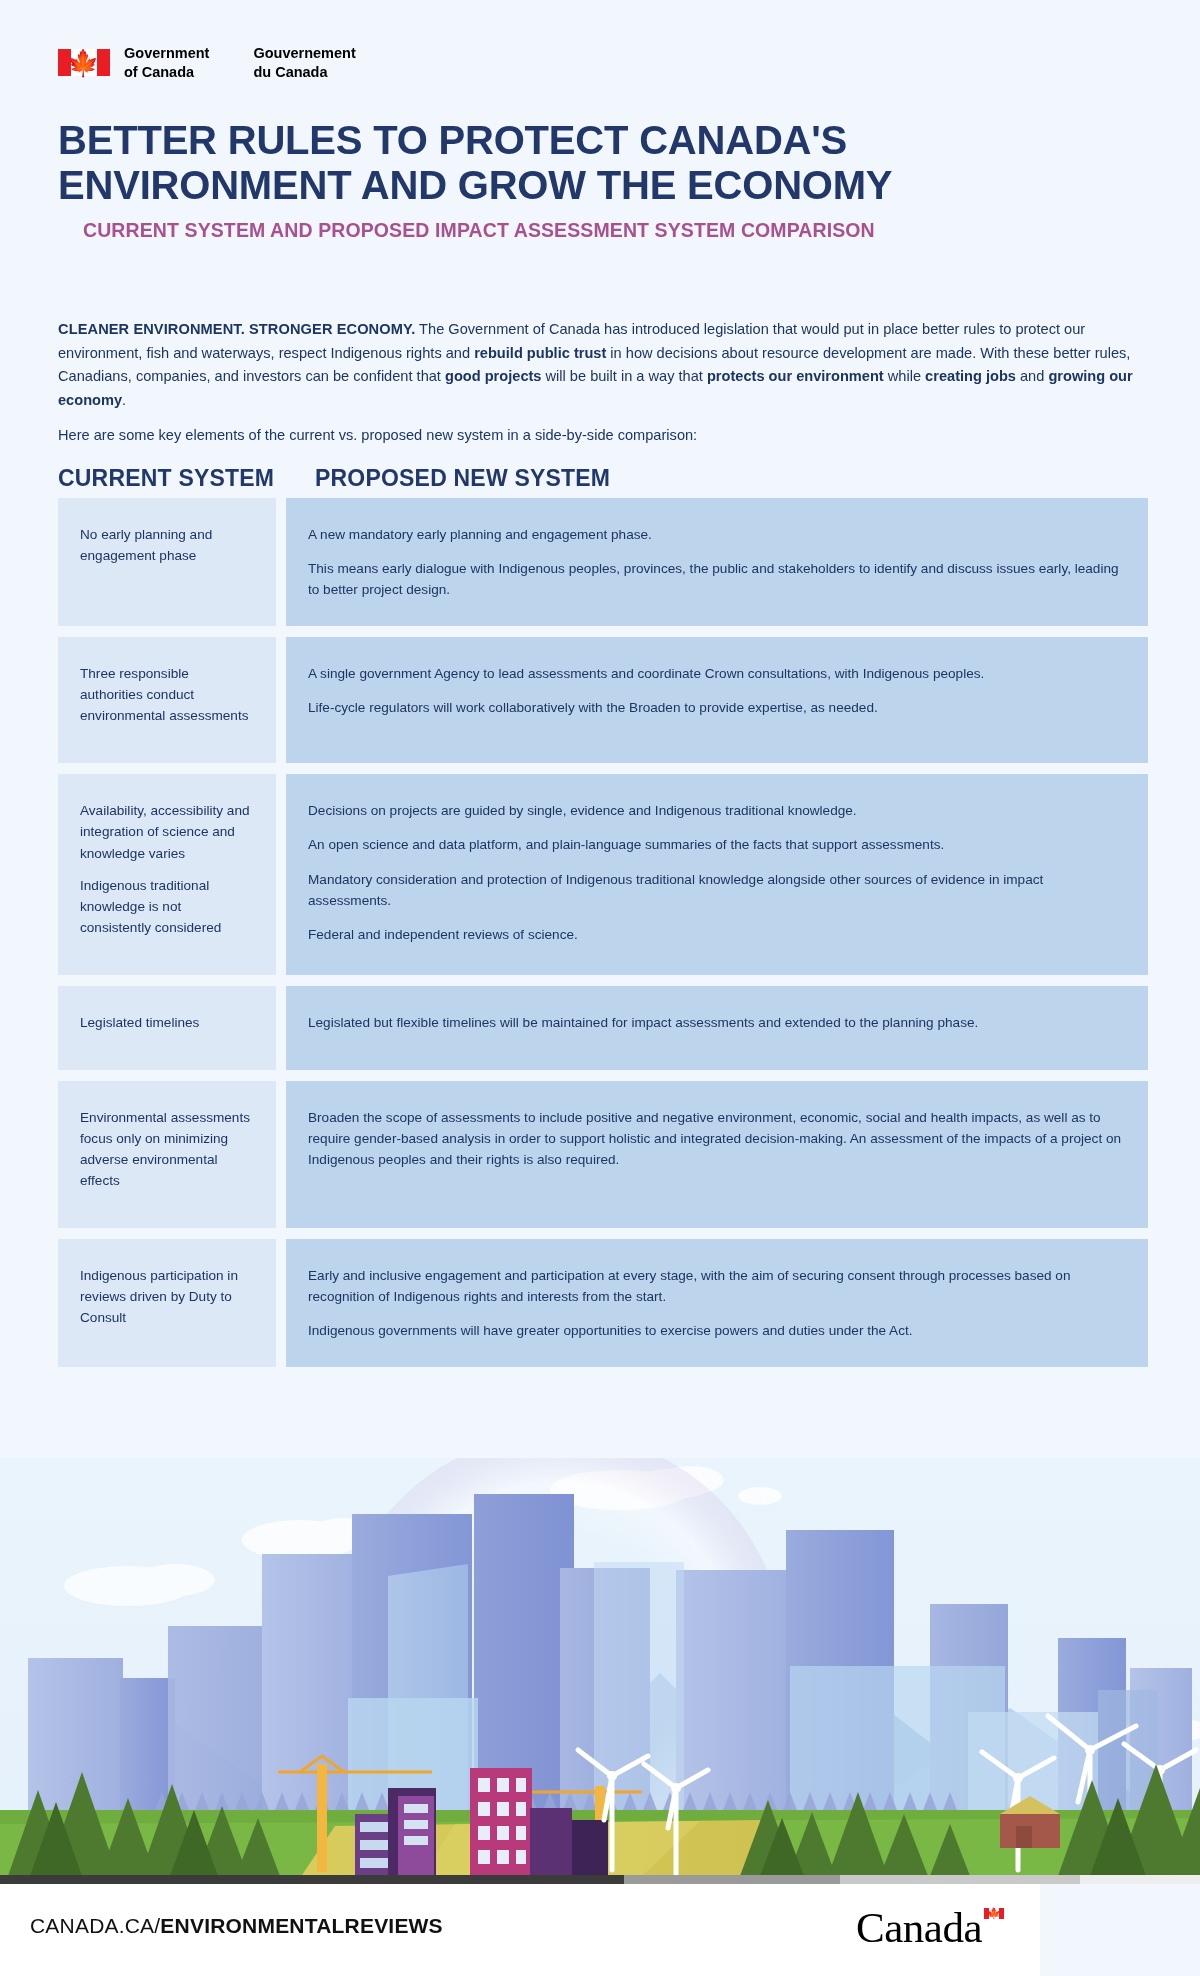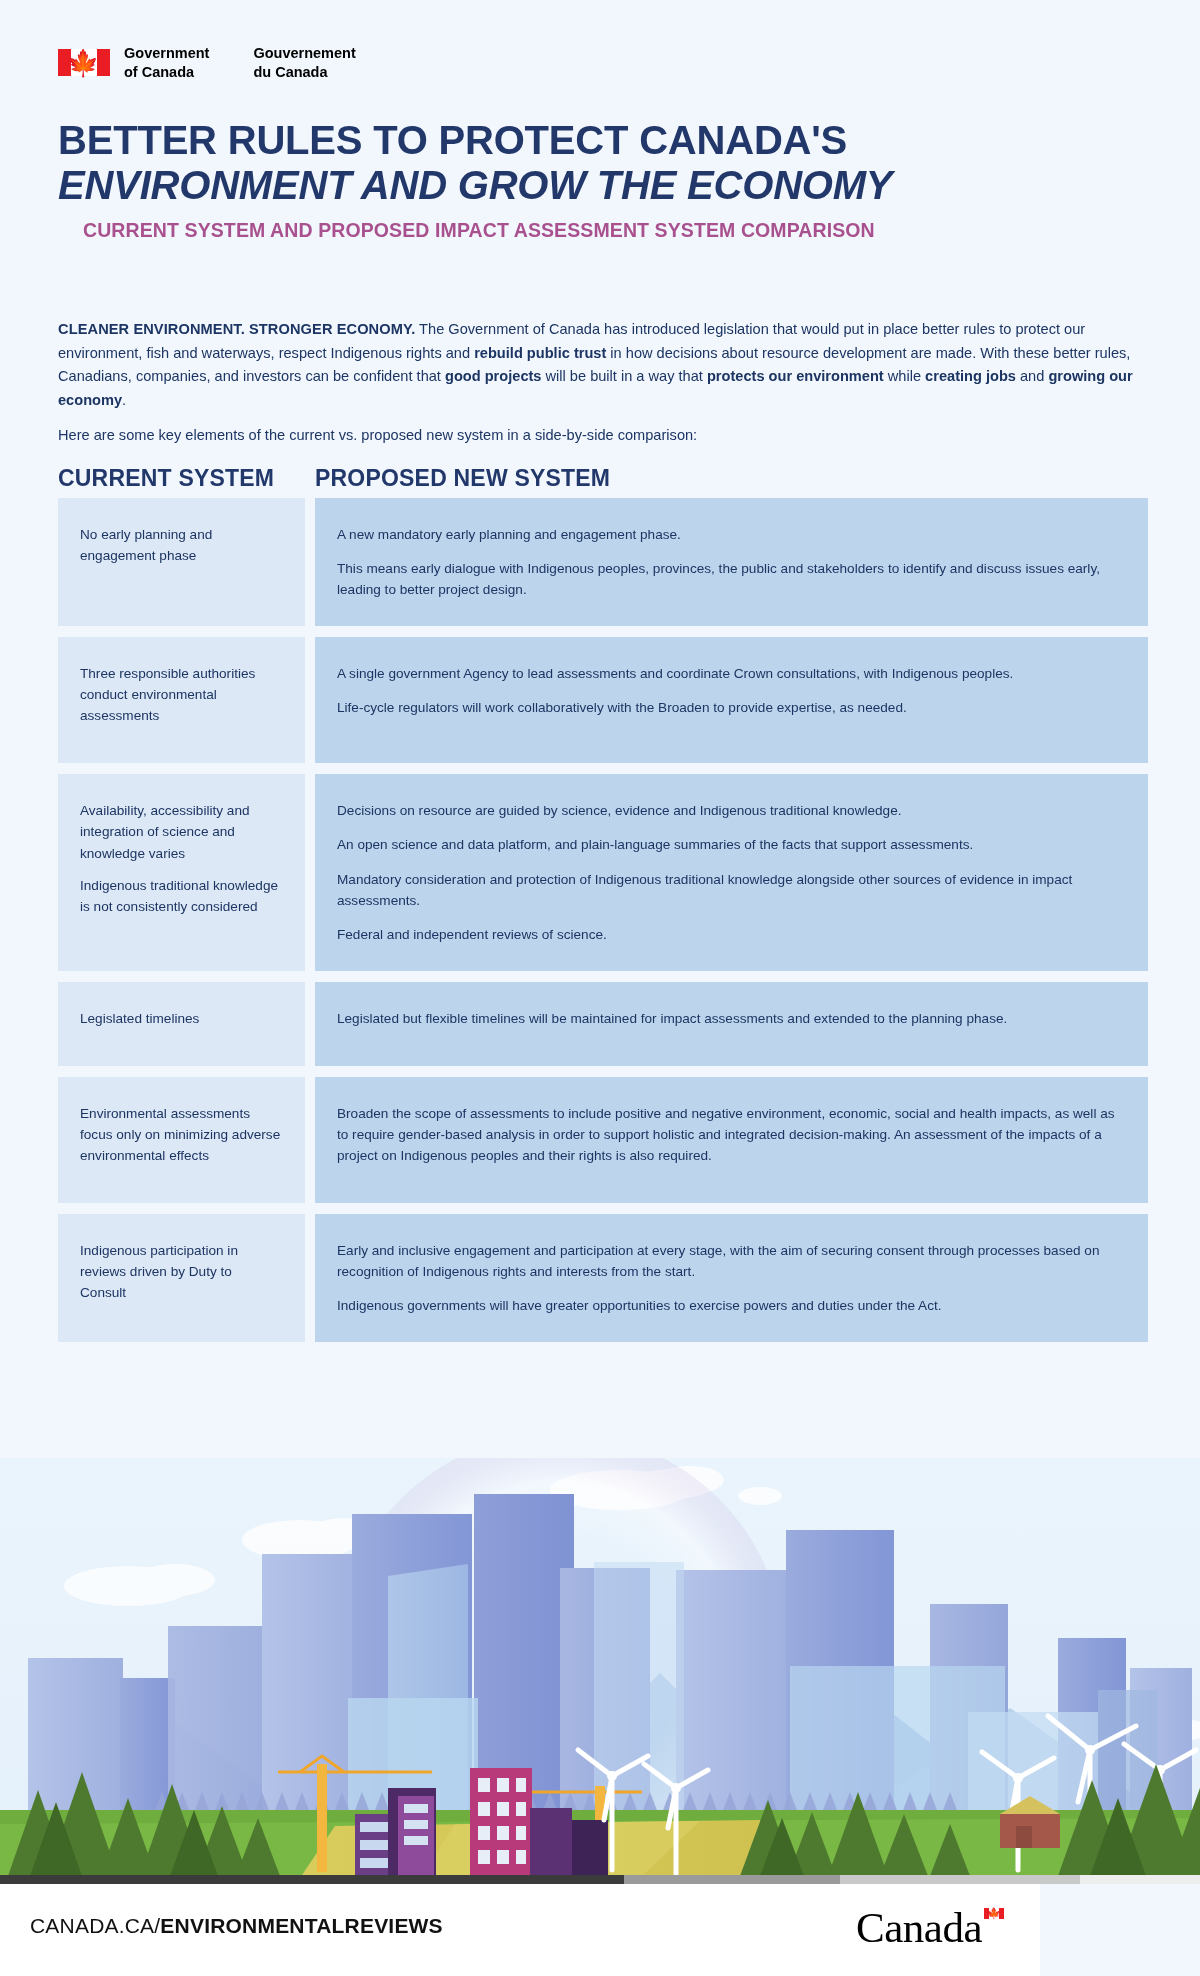--- a/index.html
+++ b/index.html
@@ -25,21 +25,21 @@
   .sig-text { display: flex; gap: 44px; }
   .sig-col { font-size: 14.5px; line-height: 1.28; color: #000; font-weight: 700; white-space: pre-line; }
 
   
   .title-block { position: absolute; left: 58px; top: 118px; width: 1090px; }
   h1.main-title {
     font-family: "Liberation Sans Narrow", "Liberation Sans", sans-serif;
     font-size: 40px; line-height: 1.12; font-weight: 700; letter-spacing: -0.2px;
     color: #22386b; text-transform: uppercase;
   }
-  h1.main-title .l2 { display: block; font-style: italic; }
+  h1.main-title .l2 { display: block; }
   .sub-title {
     margin-top: 11px;
     font-family: "Liberation Sans Narrow", "Liberation Sans", sans-serif;
     font-size: 19.5px; font-weight: 700; letter-spacing: 0.1px;
     color: #a9518e; text-transform: uppercase; margin-left: 25px;
   }
 
   
   .intro { position: absolute; left: 58px; top: 318px; width: 1090px;
            font-size: 14.6px; line-height: 1.62; color: #1d3563; }
@@ -54,21 +54,21 @@
     font-family: "Liberation Sans Narrow", "Liberation Sans", sans-serif;
     font-size: 23px; font-weight: 700; color: #22386b; text-transform: uppercase;
     letter-spacing: 0.2px;
   }
   .col-heads .h.left { width: 257px; }
 
   
   .table { position: absolute; left: 58px; top: 498px; width: 1090px; }
   .row { display: flex; gap: 10px; margin-bottom: 11px; }
   .cell { padding: 26px 24px 26px 22px; }
-  .cell.cur { width: 247px; background: #dce8f5; color: #1d3563;
+  .cell.cur { width: 218px; background: #dce8f5; color: #1d3563;
               font-size: 13.6px; line-height: 1.55; }
   .cell.new { flex: 1; background: #bdd5ec; color: #1d3563;
               font-size: 13.6px; line-height: 1.55; }
   .cell p { margin-bottom: 13px; }
   .cell p:last-child { margin-bottom: 0; }
   .cell.cur p { margin-bottom: 11px; }
 
   
   .illus { position: absolute; left: 0; bottom: 98px; width: 1200px; height: 420px; overflow: hidden; }
   .illus svg { display: block; width: 1200px; height: 420px; }
@@ -150,21 +150,21 @@
           <p>A single government Agency to lead assessments and coordinate Crown consultations, with Indigenous peoples.</p>
           <p>Life-cycle regulators will work collaboratively with the Broaden to provide expertise, as needed.</p>
         </div>
       </div>
       <div class="row">
         <div class="cell cur">
           <p>Availability, accessibility and integration of science and knowledge varies</p>
           <p>Indigenous traditional knowledge is not consistently considered</p>
         </div>
         <div class="cell new">
-          <p>Decisions on resource are guided by science, evidence and Indigenous traditional knowledge.</p>
+          <p>Decisions on projects are guided by single, evidence and Indigenous traditional knowledge.</p>
           <p>An open science and data platform, and plain-language summaries of the facts that support assessments.</p>
           <p>Mandatory consideration and protection of Indigenous traditional knowledge alongside other sources of evidence in impact assessments.</p>
           <p>Federal and independent reviews of science.</p>
         </div>
       </div>
       <div class="row">
         <div class="cell cur">
           <p>Legislated timelines</p>
         </div>
         <div class="cell new">

